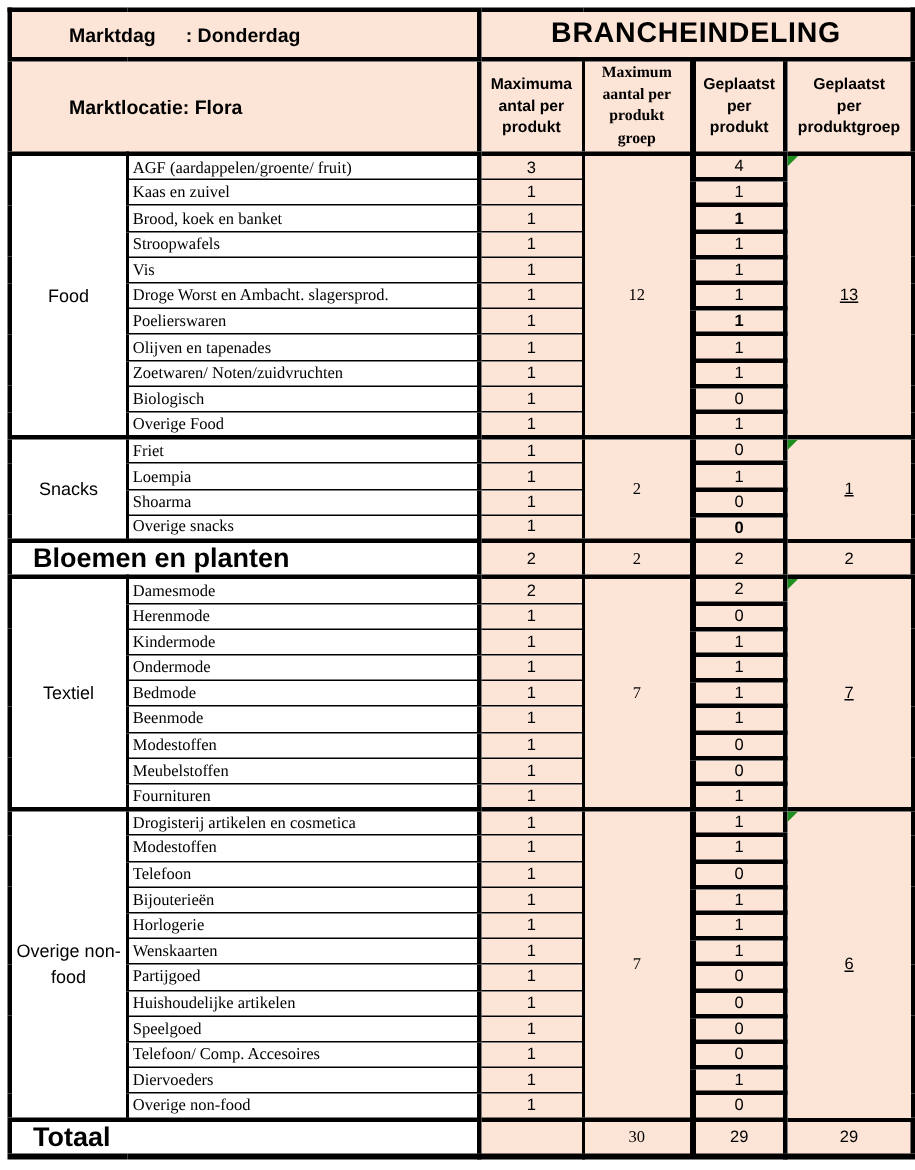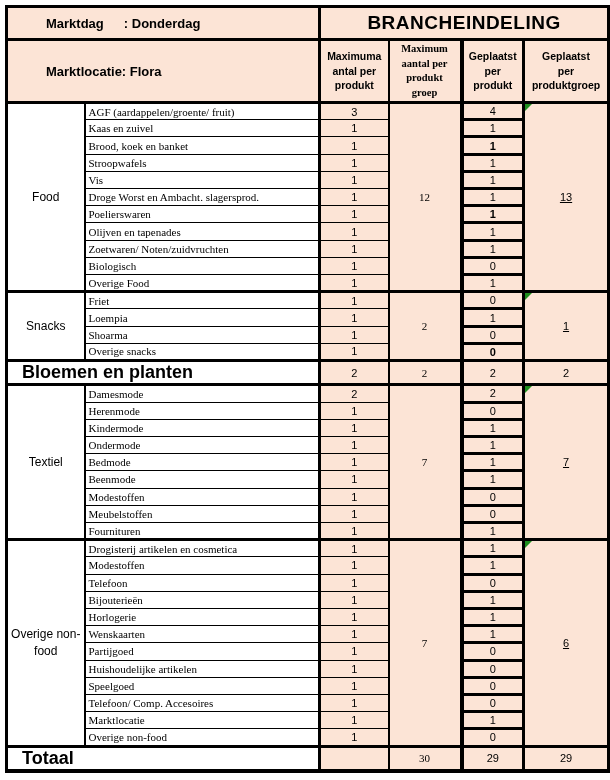--- a/index.html
+++ b/index.html
@@ -276,21 +276,21 @@
         <td class="prod bl2">Speelgoed</td>
         <td class="peach num bl3">1</td>
         <td class="peach num bl4 c5">0</td>
       </tr>
       <tr style="height: 17px; padding-left: 16px;">
         <td class="prod bl2">Telefoon/ Comp. Accesoires</td>
         <td class="peach num bl3">1</td>
         <td class="peach num bl4 c5">0</td>
       </tr>
       <tr style="height: 17px;">
-        <td class="prod bl2">Marktlocatie</td>
+        <td class="prod bl2">Diervoeders</td>
         <td class="peach num bl3">1</td>
         <td class="peach num bl4 c5">1</td>
       </tr>
       <tr style="height: 17px;">
         <td class="prod bl2">Overige non-food</td>
         <td class="peach num bl3">1</td>
         <td class="peach num bl4 c5">0</td>
       </tr>
       <tr class="total" style="height: 20px;">
         <td class="big-label" colspan="2">Totaal</td>

